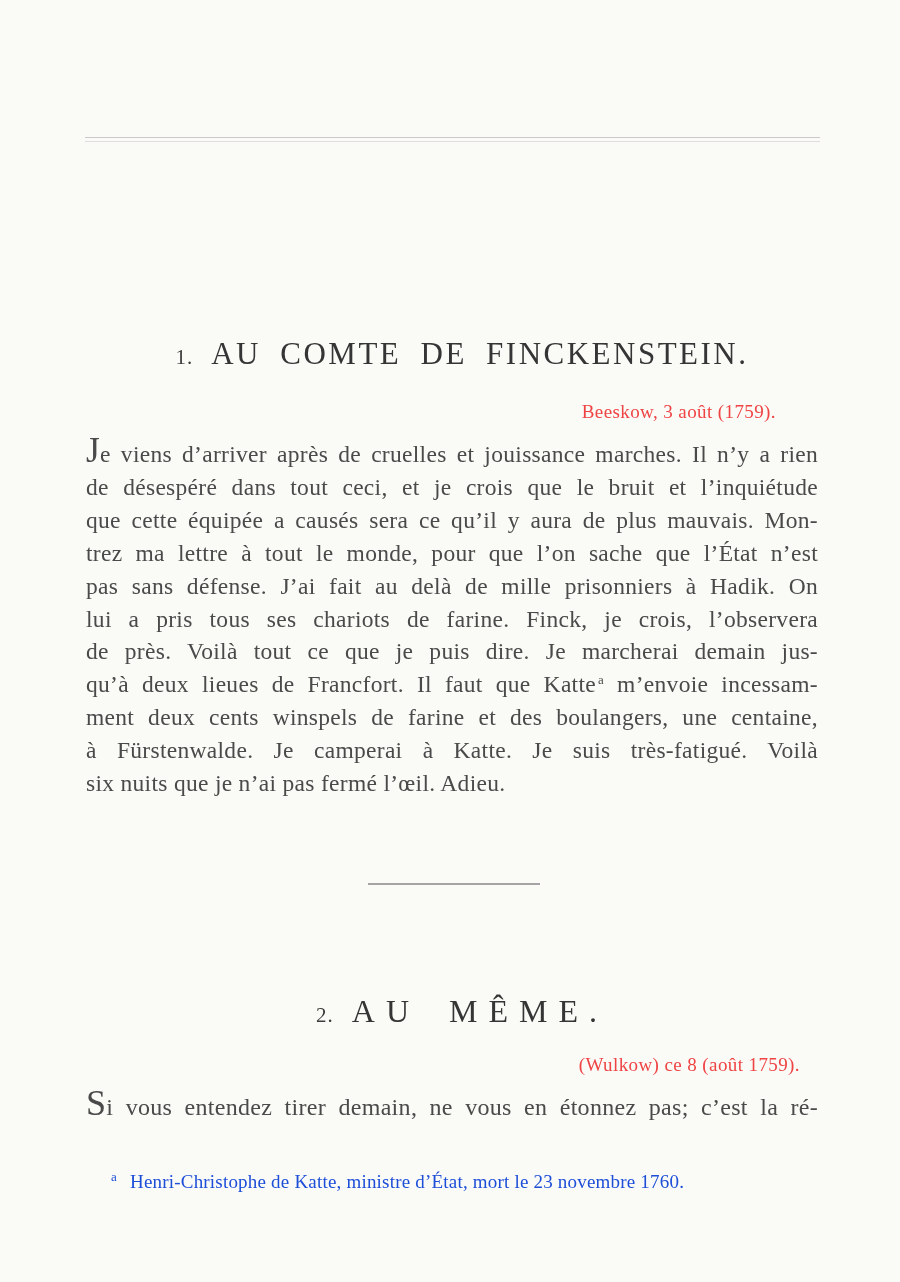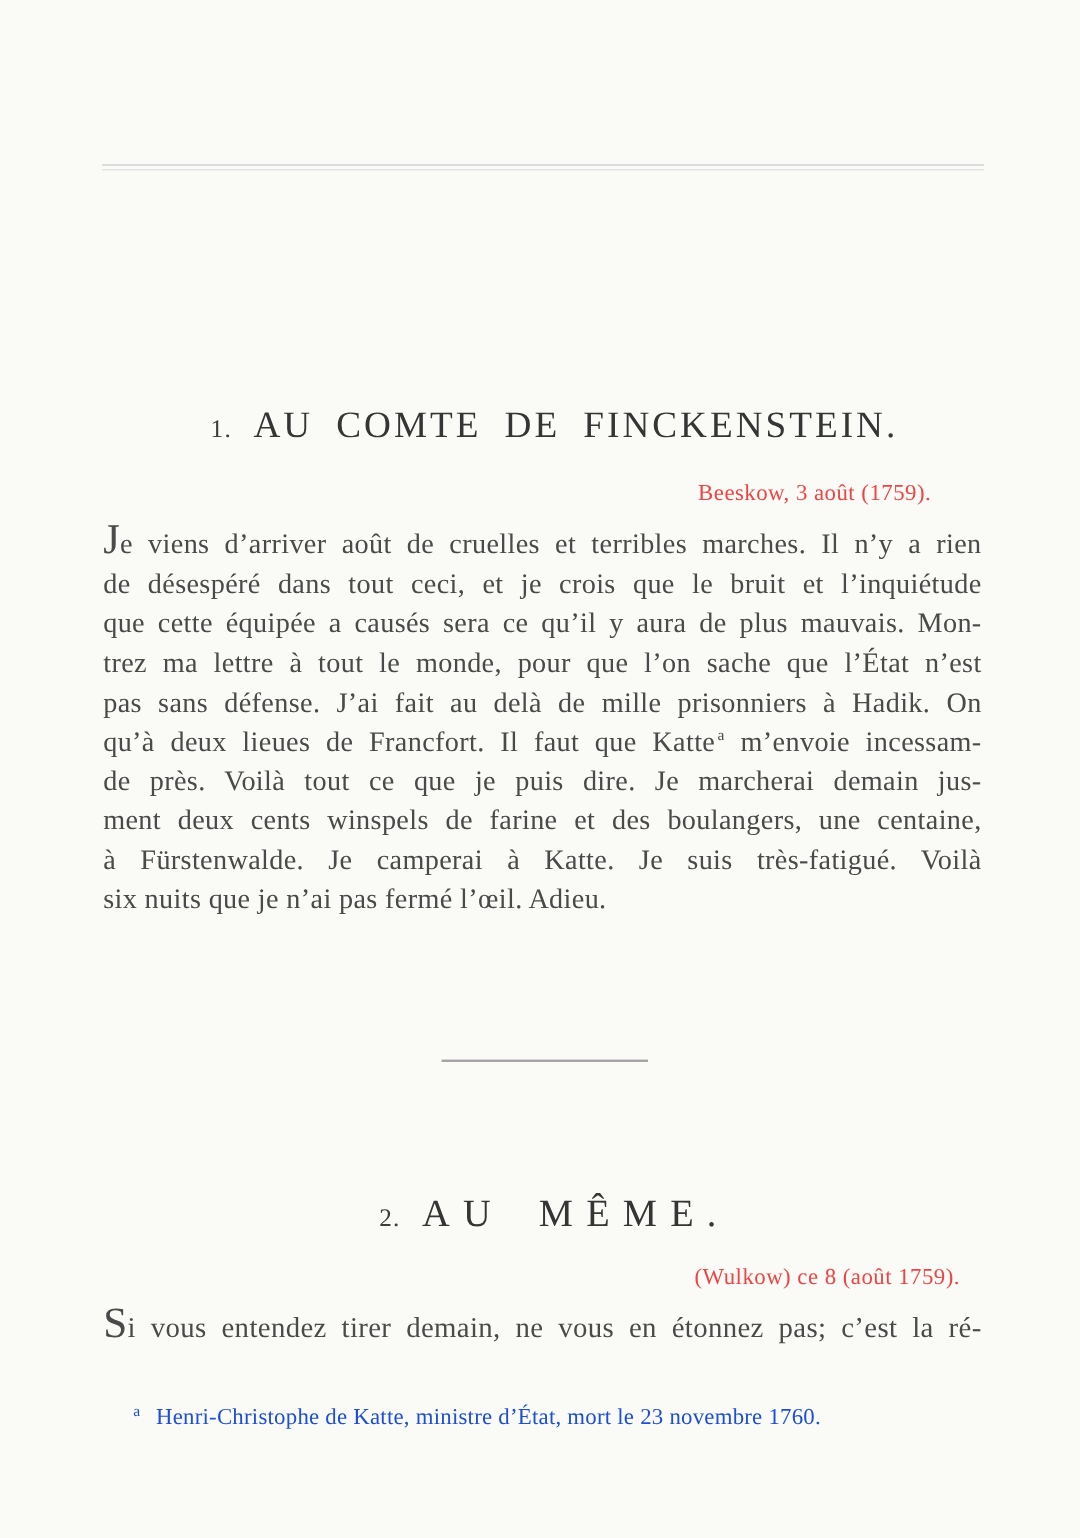--- a/index.html
+++ b/index.html
@@ -142,27 +142,28 @@
 <div class="page">
 
   <div class="top-rule"></div>
 
   <section>
     <h2 class="heading heading-1">
       <span class="num">1.</span><span class="title">AU COMTE DE FINCKENSTEIN.</span>
     </h2>
     <div class="dateline dateline-1">Beeskow, 3 août (1759).</div>
     <div class="para para-1">
-        <div class="line first">Je viens d’arriver août de cruelles et terribles marches.  Il n’y a rien</div>
+        <div class="line first">Je viens d’arriver après de cruelles et jouissance marches.  Il n’y a rien</div>
         <div class="line">de désespéré dans tout ceci, et je crois que le bruit et l’inquiétude</div>
         <div class="line">que cette équipée a causés sera ce qu’il y aura de plus mauvais.  Mon-</div>
         <div class="line">trez ma lettre à tout le monde, pour que l’on sache que l’État n’est</div>
         <div class="line">pas sans défense.  J’ai fait au delà de mille prisonniers à Hadik.  On</div>
+        <div class="line">lui a pris tous ses chariots de farine.  Finck, je crois, l’observera</div>
+        <div class="line">de près.  Voilà tout ce que je puis dire.  Je marcherai demain jus-</div>
         <div class="line">qu’à deux lieues de Francfort.  Il faut que Katte<sup>a</sup> m’envoie incessam-</div>
-        <div class="line">de près.  Voilà tout ce que je puis dire.  Je marcherai demain jus-</div>
         <div class="line">ment deux cents winspels de farine et des boulangers, une centaine,</div>
         <div class="line">à Fürstenwalde.  Je camperai à Katte.  Je suis très-fatigué.  Voilà</div>
         <div class="line last">six nuits que je n’ai pas fermé l’œil.  Adieu.</div>
       </div>
   </section>
 
   <div class="divider"></div>
 
   <section>
     <h2 class="heading heading-2">

